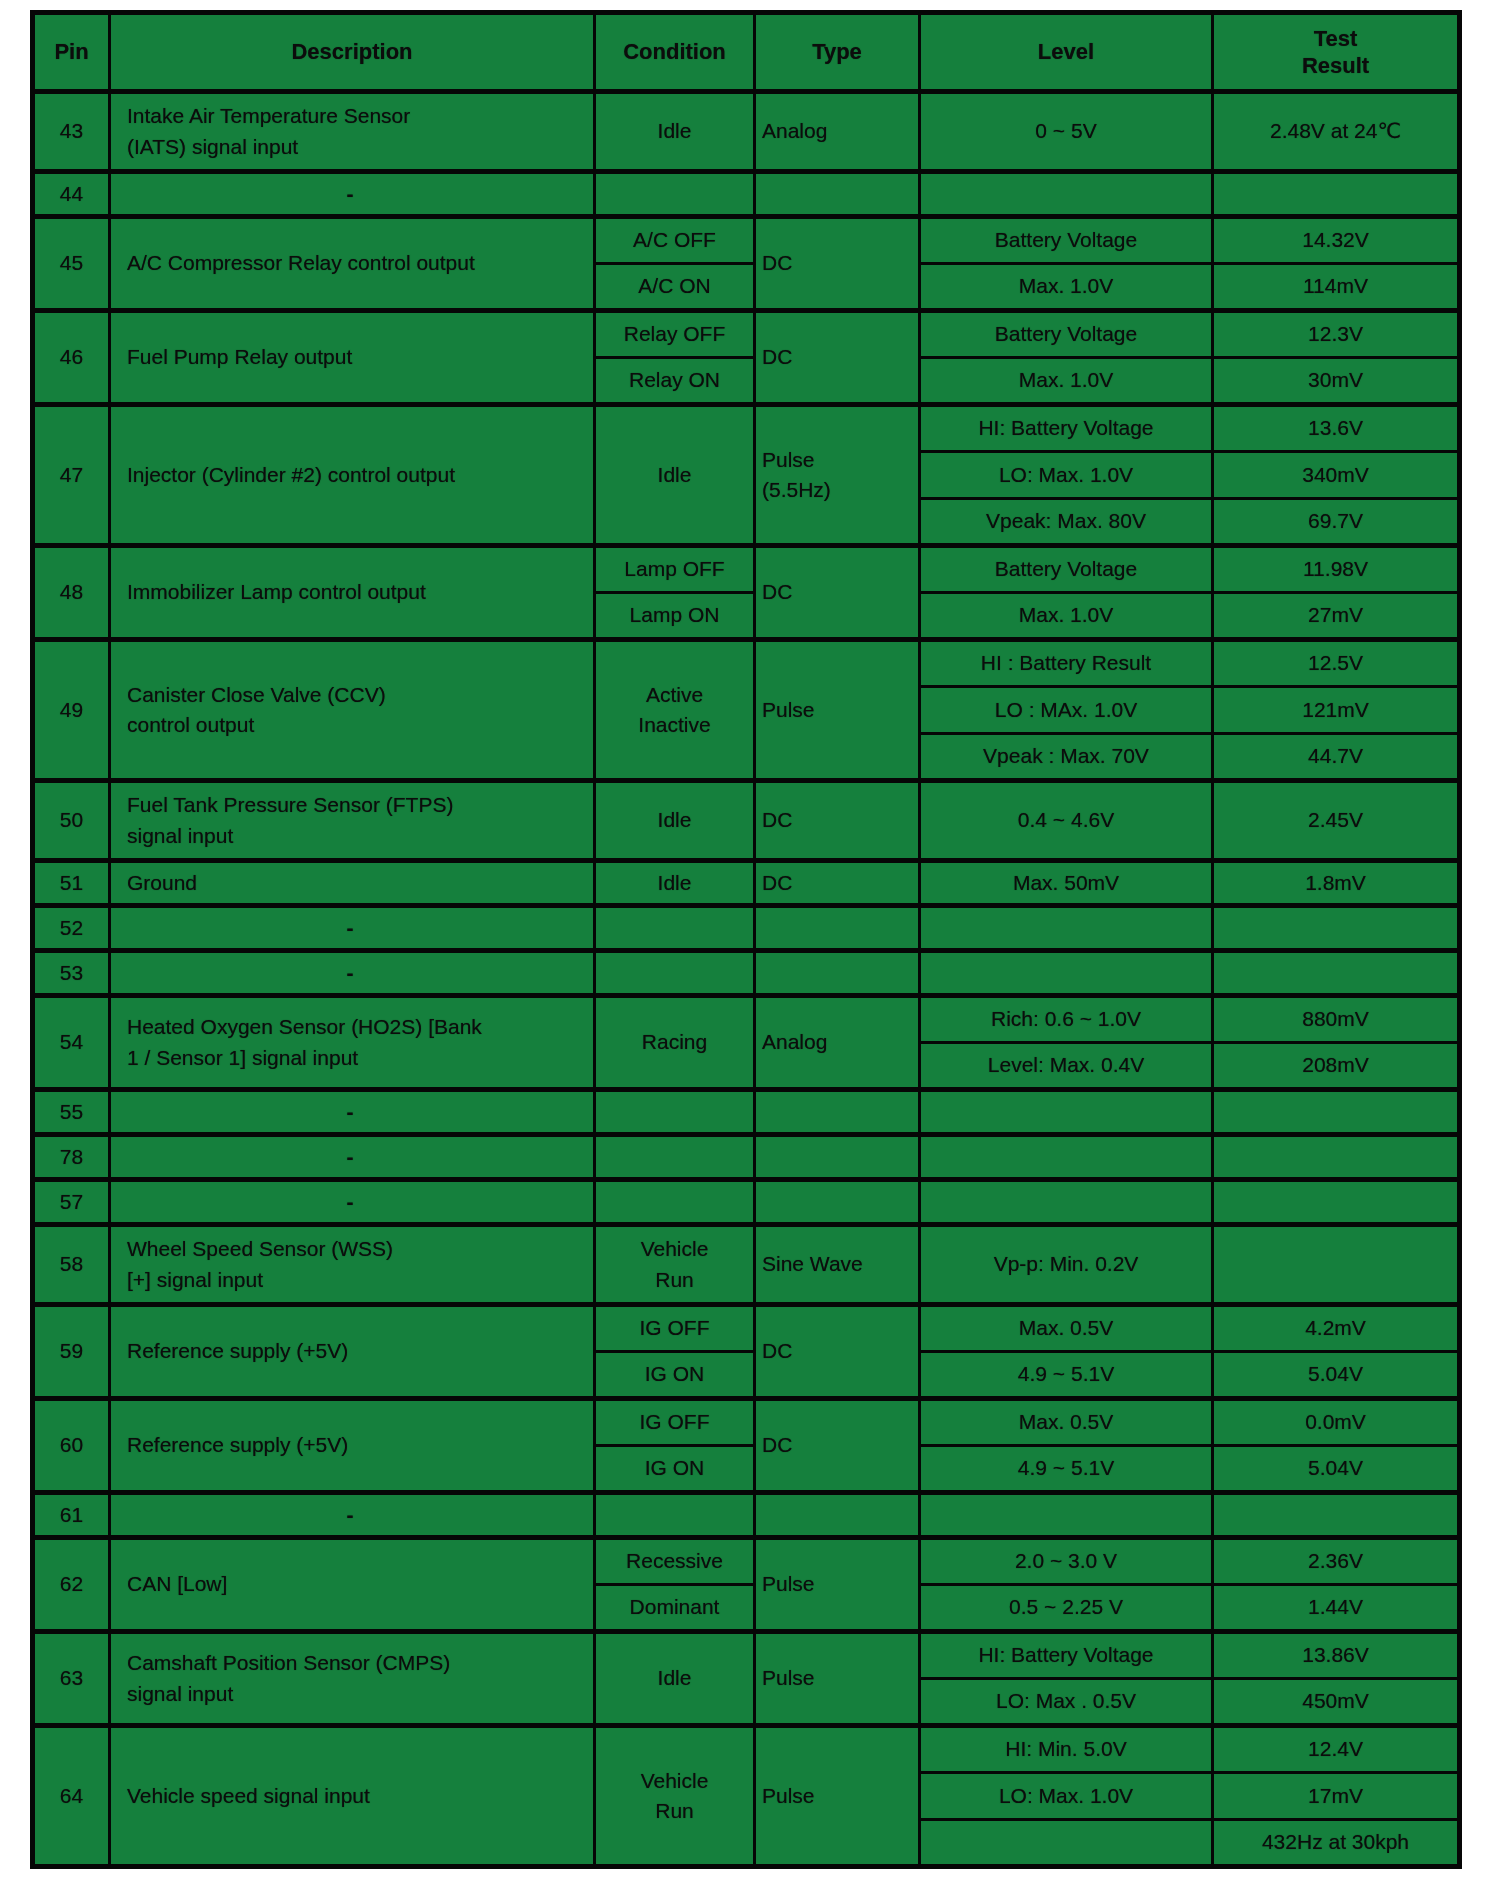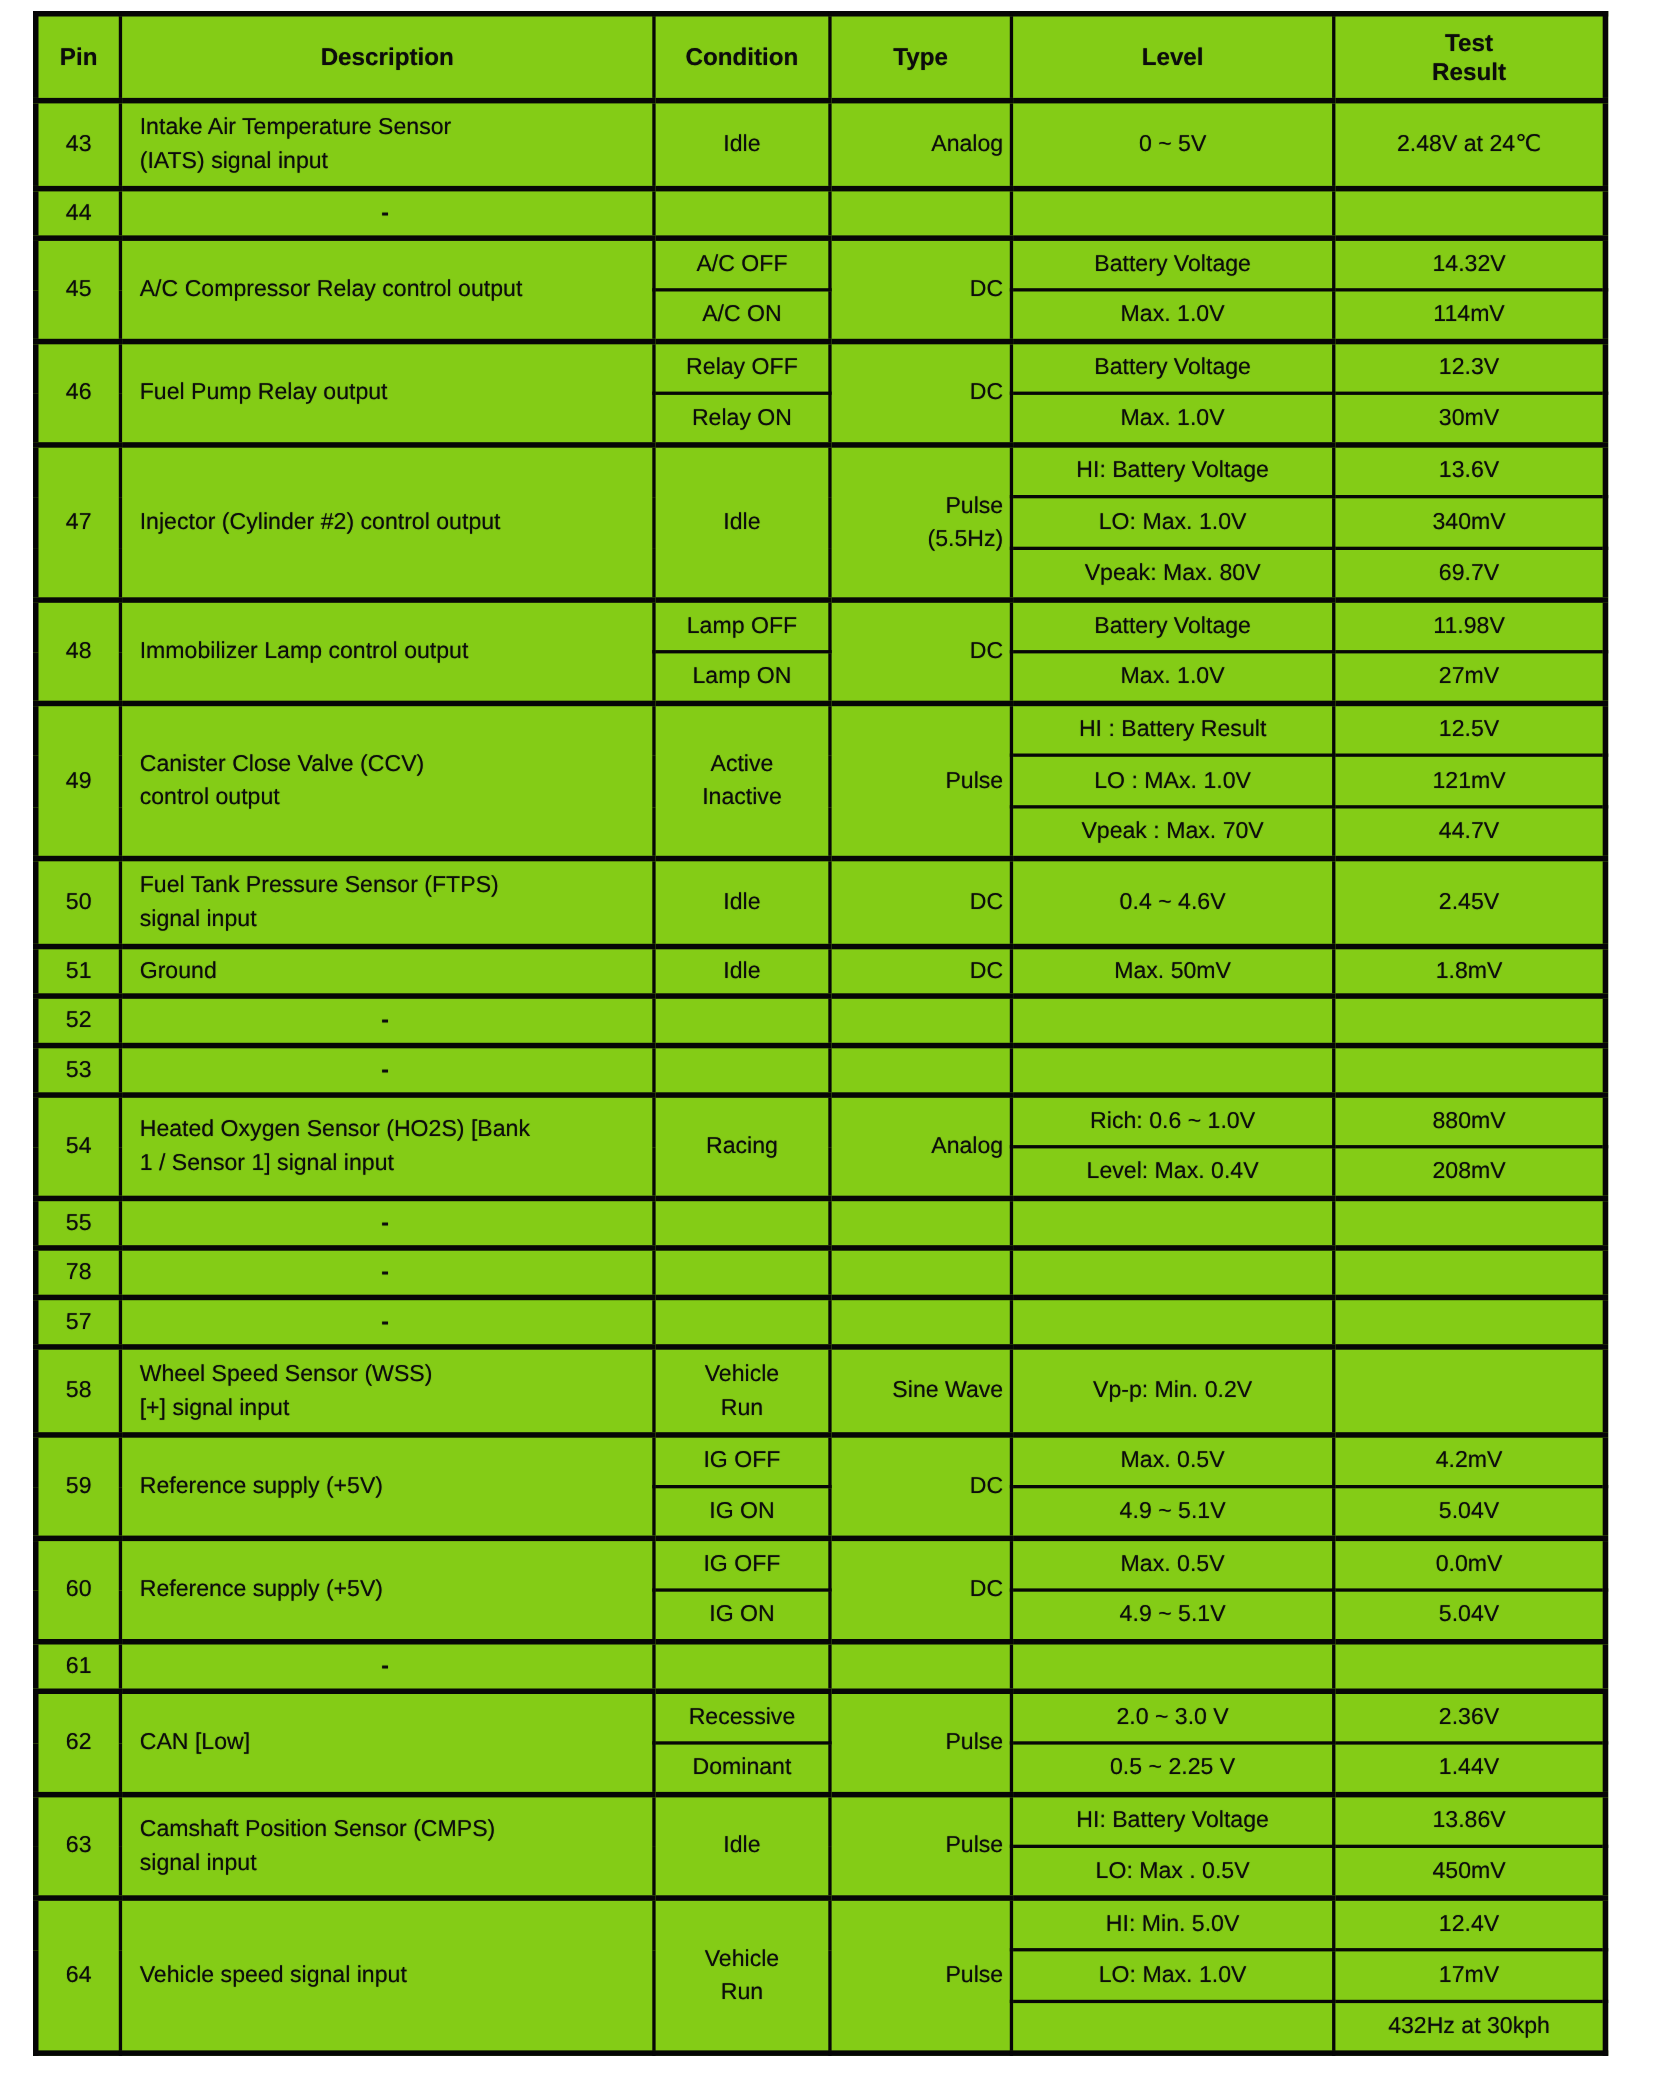--- a/index.html
+++ b/index.html
@@ -19,21 +19,21 @@
     inset: 0;
     background: #ffffff;
   }
   table.pin-table {
     position: absolute;
     left: 30px;
     top: 10px;
     width: 1427px;
     border-collapse: collapse;
     table-layout: fixed;
-    background: #84cc16;
+    background: #15803d;
     border: 5px solid #060606;
   }
   .pin-table th,
   .pin-table td {
     border: 3px solid #060606;
     white-space: pre-line;
     overflow: hidden;
     text-shadow: 0 0 1px rgba(0,0,0,0.55);
   }
   .pin-table thead th {
@@ -49,21 +49,21 @@
     line-height: 1.45;
     padding: 2px 6px;
   }
   .pin-table tr.group-start > td {
     border-top-width: 5px;
   }
   td.pin    { text-align: center; }
   td.desc   { text-align: left; padding-left: 16px; padding-right: 10px; }
   td.desc.dash { text-align: center; font-weight: bold; padding-left: 6px; }
   td.cond   { text-align: center; }
-  td.type   { text-align: right; }
+  td.type   { text-align: left; }
   td.level  { text-align: center; }
   td.result { text-align: center; }
 </style>
 </head>
 <body>
 
 <div class="sheet">
   <table class="pin-table">
     <colgroup>
       <col style="width:77px">

